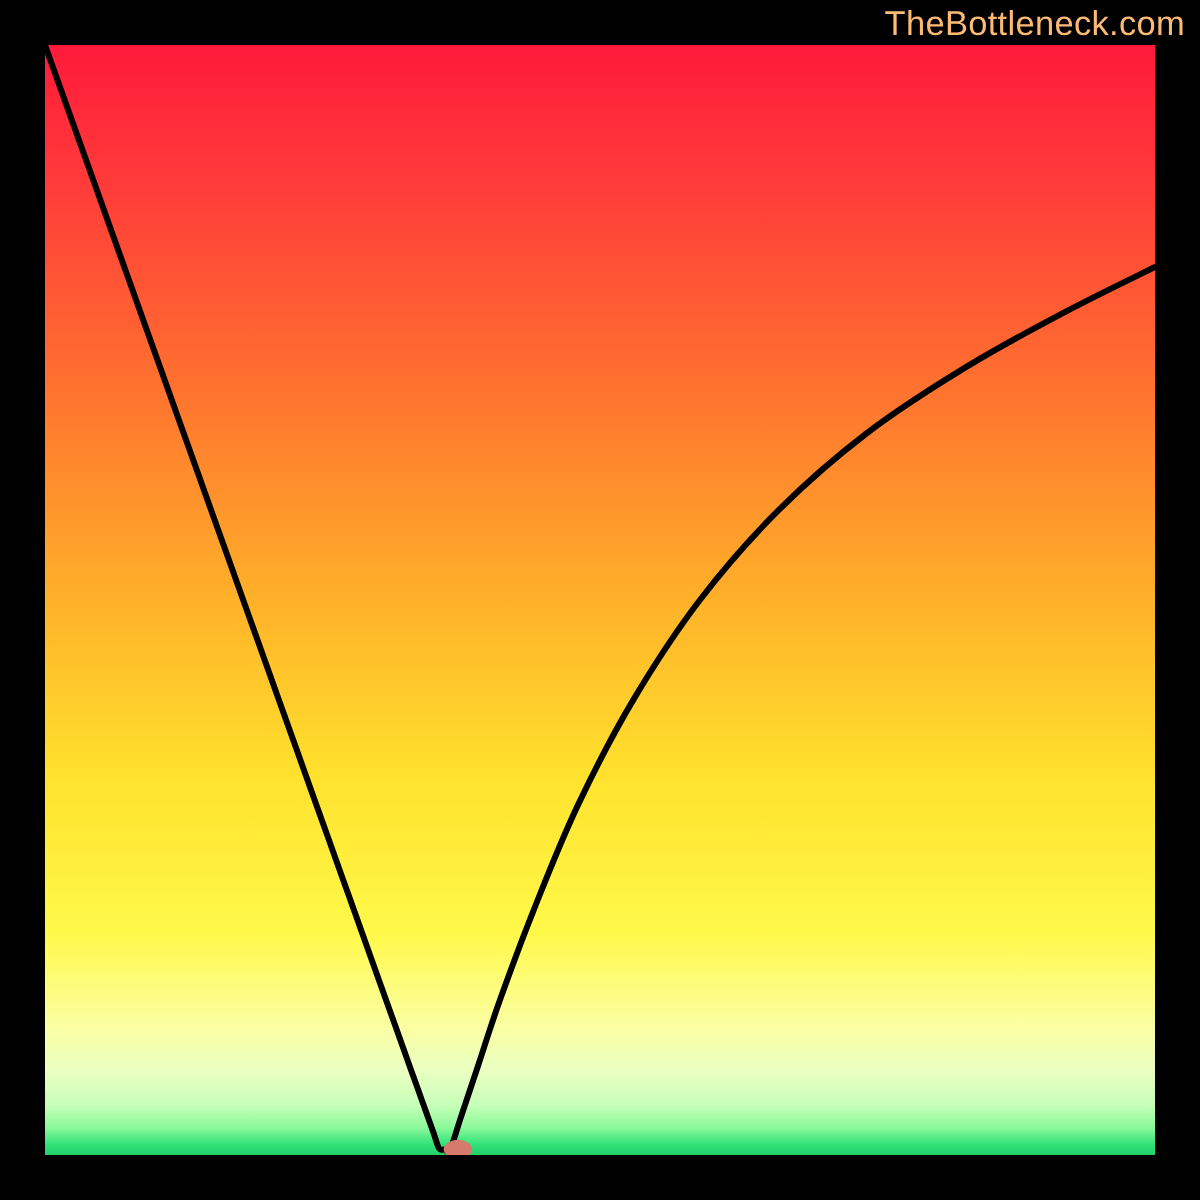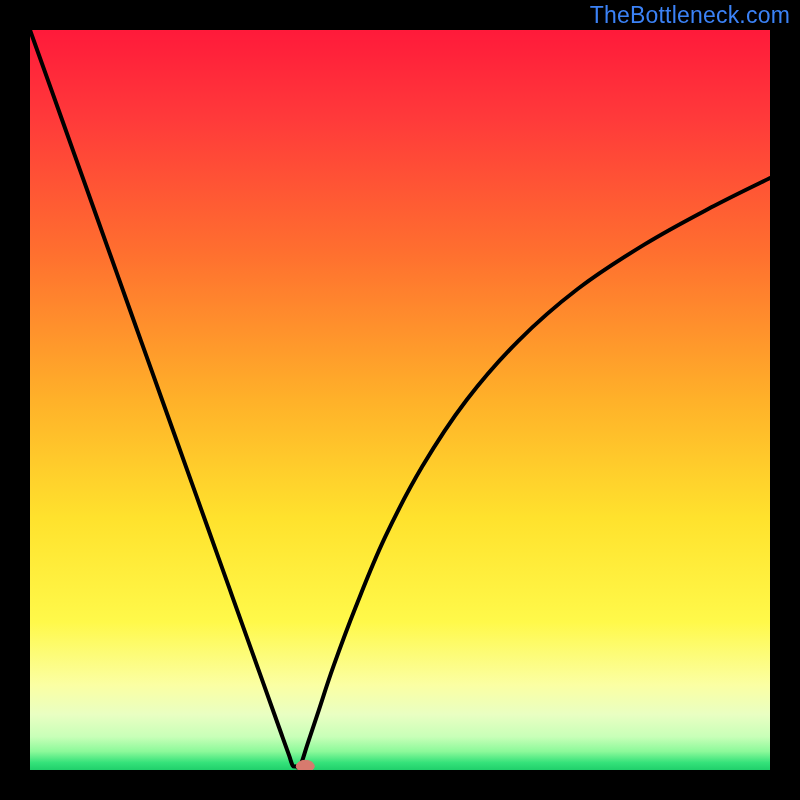--- a/index.html
+++ b/index.html
@@ -23,21 +23,21 @@
     position: absolute;
     left: 30px;
     top: 30px;
     width: 740px;
     height: 740px;
   }
   .watermark {
     position: absolute;
     top: 2px;
     right: 10px;
-    color: #3b82f6;
+    color: #fdba74;
     font-size: 23px;
     font-weight: 500;
     letter-spacing: 0.2px;
     user-select: none;
   }
 </style>
 </head>
 <body>
 
 <div class="frame">

